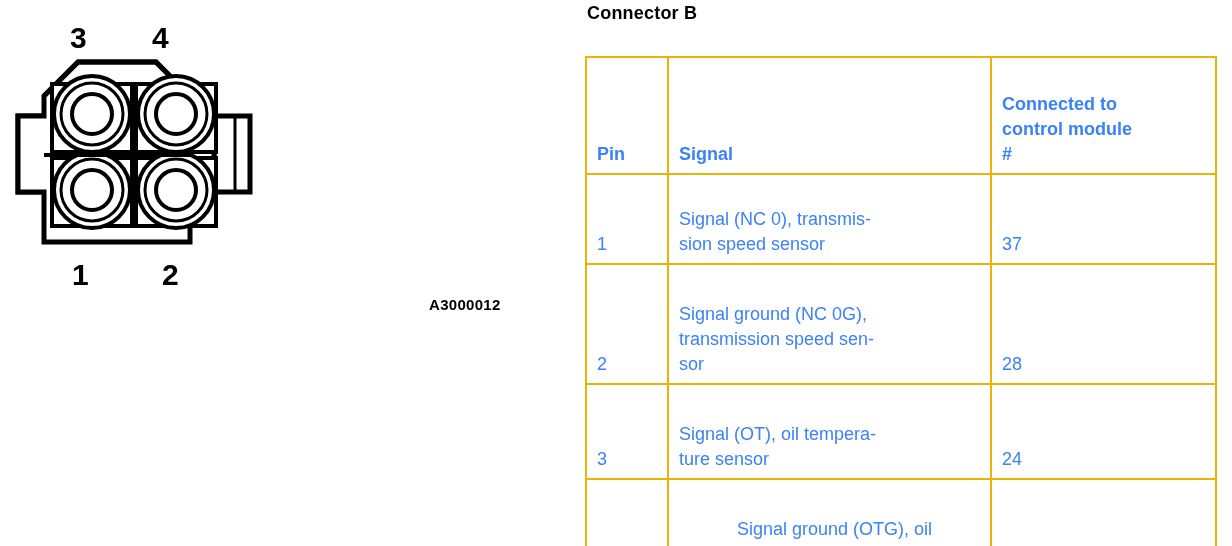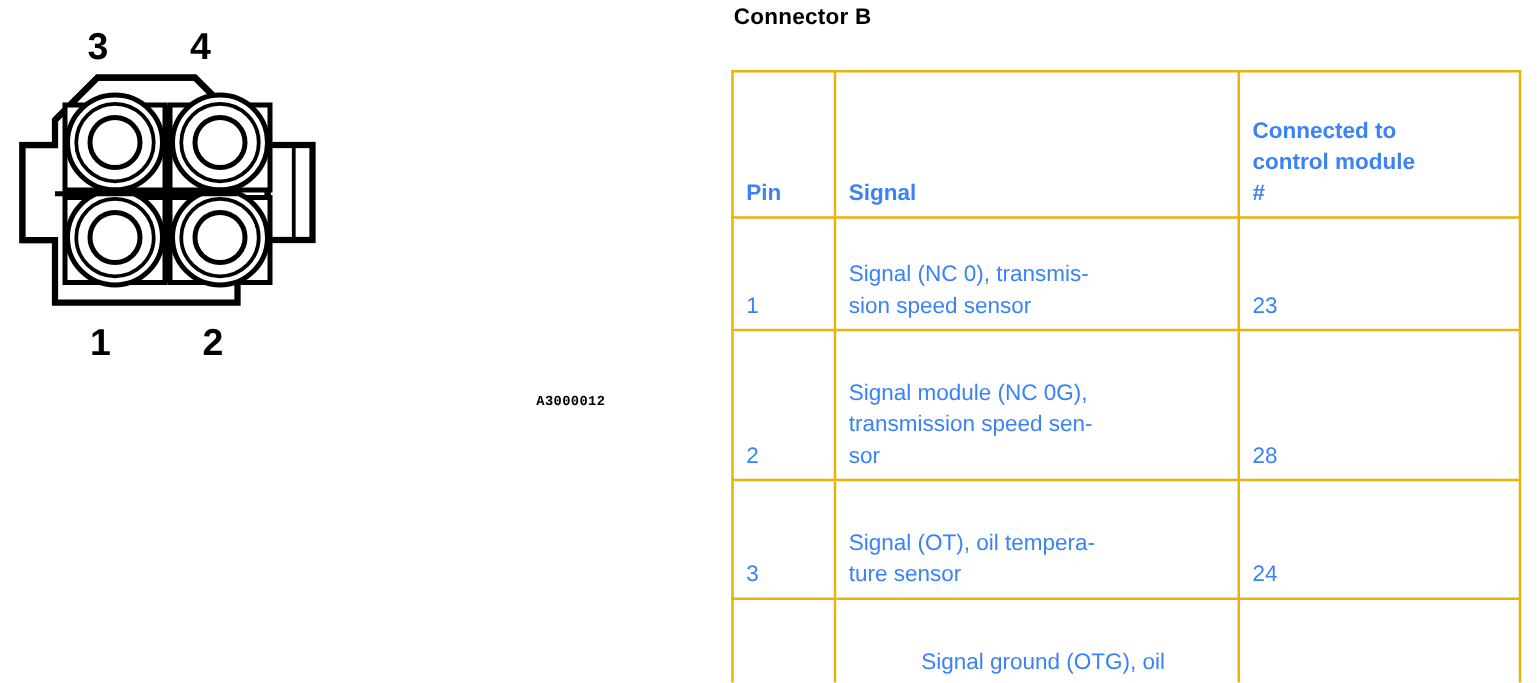--- a/index.html
+++ b/index.html
@@ -40,24 +40,24 @@
   }
   #pin-label-3 { left: 70px;  top: 21px; }
   #pin-label-4 { left: 152px; top: 21px; }
   #pin-label-1 { left: 72px;  top: 258px; }
   #pin-label-2 { left: 162px; top: 258px; }
 
   
   #figure-reference-code {
     position: absolute;
     left: 429px;
-    top: 316px;
-    font-size: 11px;
-    font-weight: bold;
-    font-family: Liberation Mono, monospace;
+    top: 296px;
+    font-size: 15px;
+    font-weight: bold;
+    font-family: Liberation Sans, sans-serif;
     letter-spacing: 0.3px;
     white-space: nowrap;
   }
 
   
   #connector-table-panel {
     position: absolute;
     left: 585px;
     top: 0px;
     width: 647px;
@@ -230,30 +230,30 @@
 
       <tr class="row-h1">
         <td class="pin-cell">
           <div class="cell-pad">1</div>
         </td>
         <td class="signal-cell">
           <div class="cell-pad">Signal (NC 0), transmis-
 sion speed sensor</div>
         </td>
         <td class="module-cell">
-          <div class="cell-pad">23</div>
+          <div class="cell-pad">37</div>
         </td>
       </tr>
 
       <tr class="row-h2">
         <td class="pin-cell">
           <div class="cell-pad">2</div>
         </td>
         <td class="signal-cell top">
-          <div class="cell-pad top">Signal module (NC 0G),
+          <div class="cell-pad top">Signal ground (NC 0G),
 transmission speed sen-
 sor</div>
         </td>
         <td class="module-cell">
           <div class="cell-pad">28</div>
         </td>
       </tr>
 
       <tr class="row-h3">
         <td class="pin-cell top">

